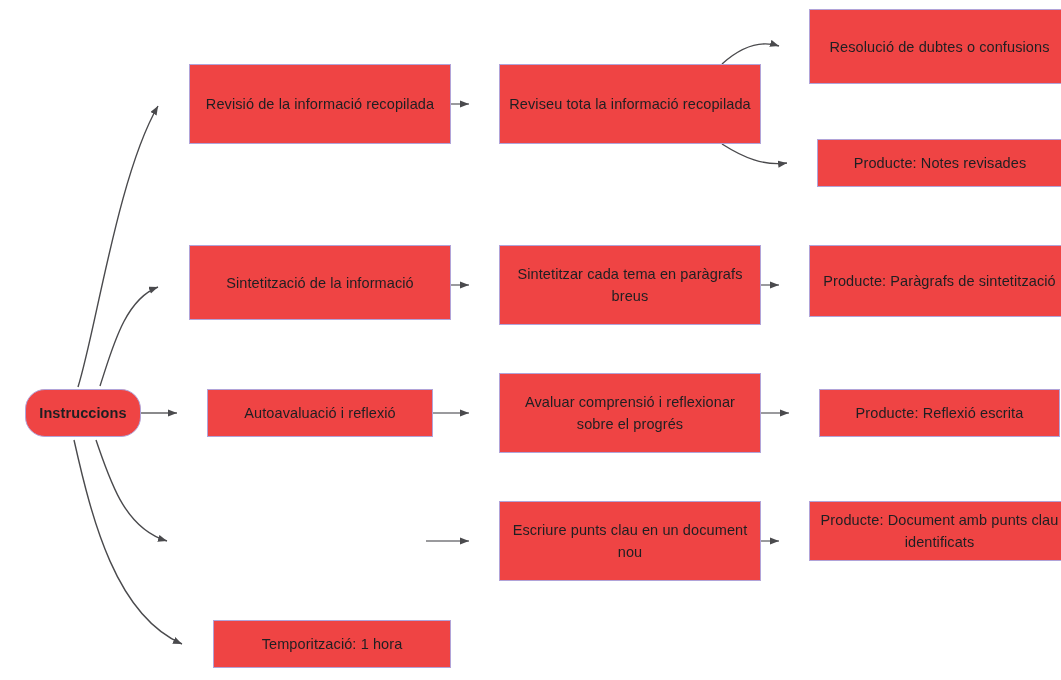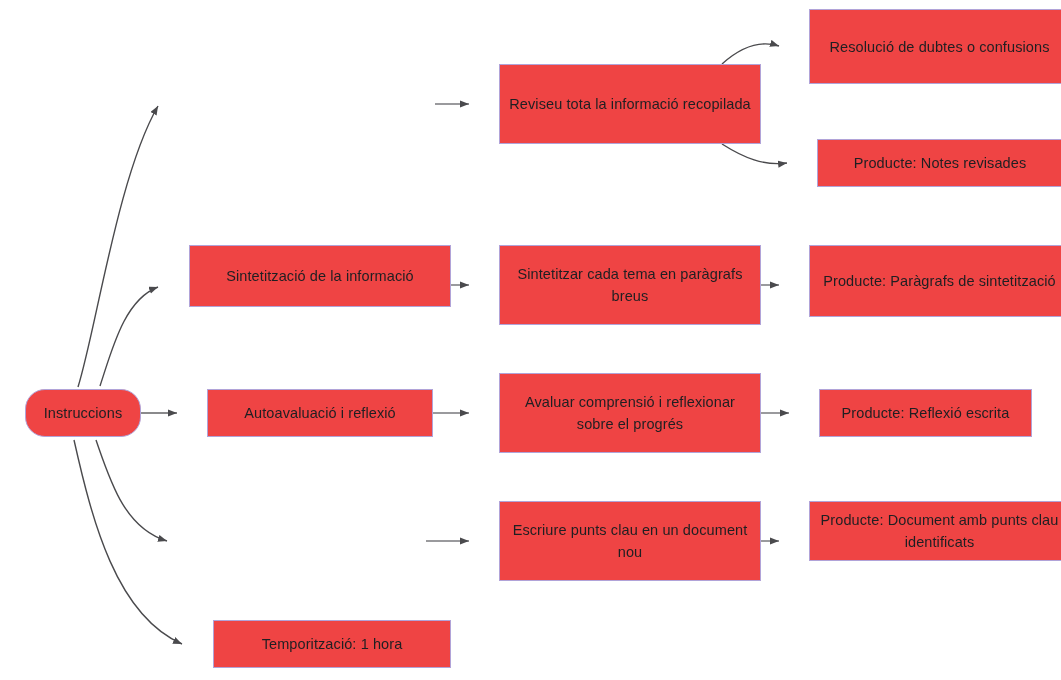--- a/index.html
+++ b/index.html
@@ -37,20 +37,21 @@
     text-align: center;
     font-size: 14.5px;
     line-height: 22px;
     letter-spacing: 0.1px;
     padding: 2px 8px;
     z-index: 2;
     margin-left: 17px;
   }
   .node.rounded {
     border-radius: 20px;
+    font-weight: bold;
   }
   .node-label {
     display: block;
     width: 100%;
   }
 </style>
 </head>
 <body>
 
 <div id="canvas">
@@ -88,54 +89,57 @@
 
     <path d="M 426,541 L 469,541" fill="none" stroke="#79797c" stroke-width="1.6" marker-end="url(#arrow)"></path>
 
     <path d="M 745,541 L 779,541" fill="none" stroke="#79797c" stroke-width="1.6" marker-end="url(#arrow)"></path>
   </svg>
 
   <div class="node rounded" style="left:8px; top:389px; width:116px; height:48px;">
     <span class="node-label">Instruccions</span>
   </div>
 
+  <div class="node" style="left:172px; top:64px; width:262px; height:80px;">
+    <span class="node-label">Revisió de la informació recopilada</span>
+  </div>
 
   <div class="node" style="left:482px; top:64px; width:262px; height:80px;">
     <span class="node-label">Reviseu tota la informació recopilada</span>
   </div>
 
   <div class="node" style="left:792px; top:9px; width:261px; height:75px;">
     <span class="node-label">Resolució de dubtes o confusions</span>
   </div>
 
   <div class="node" style="left:800px; top:139px; width:246px; height:48px;">
     <span class="node-label">Producte: Notes revisades</span>
   </div>
 
-  <div class="node" style="left:172px; top:245px; width:262px; height:62px;justify-content:center;">
+  <div class="node" style="left:172px; top:245px; width:262px; height:75px;justify-content:center;">
     <span class="node-label">Sintetització de la informació</span>
   </div>
 
   <div class="node" style="left:482px; top:245px; width:262px; height:80px;">
     <span class="node-label">Sintetitzar cada tema en paràgrafs breus</span>
   </div>
 
   <div class="node" style="left:792px; top:245px; width:261px; height:72px;">
     <span class="node-label">Producte: Paràgrafs de sintetització</span>
   </div>
 
   <div class="node" style="left:190px; top:389px; width:226px; height:48px;text-align:center;">
     <span class="node-label">Autoavaluació i reflexió</span>
   </div>
 
   <div class="node" style="left:482px; top:373px; width:262px; height:80px;">
     <span class="node-label">Avaluar comprensió i reflexionar sobre el progrés</span>
   </div>
 
-  <div class="node" style="left:802px; top:389px; width:213px; height:48px;">
+  <div class="node" style="left:802px; top:389px; width:241px; height:48px;">
     <span class="node-label">Producte: Reflexió escrita</span>
   </div>
 
 
   <div class="node" style="left:482px; top:501px; width:262px; height:80px;">
     <span class="node-label">Escriure punts clau en un document nou</span>
   </div>
 
   <div class="node" style="left:792px; top:501px; width:261px; height:60px;align-items:center;">
     <span class="node-label">Producte: Document amb punts clau identificats</span>

